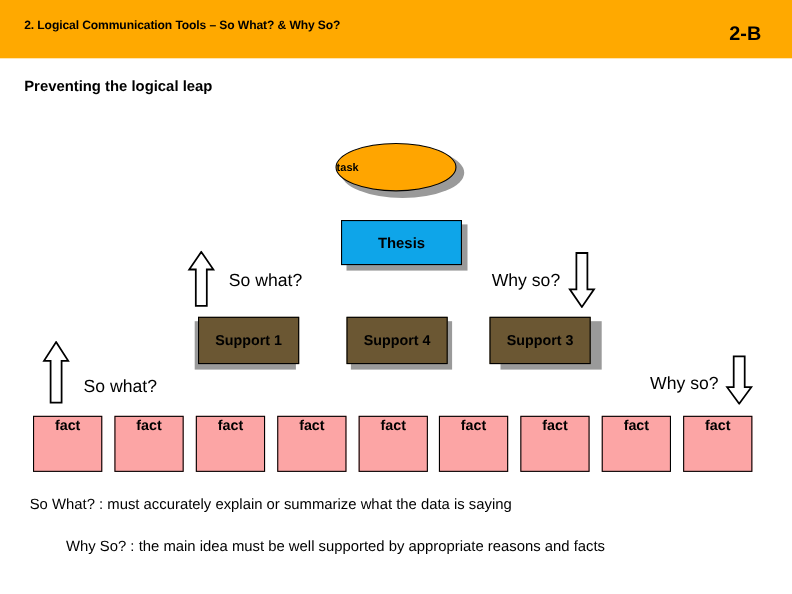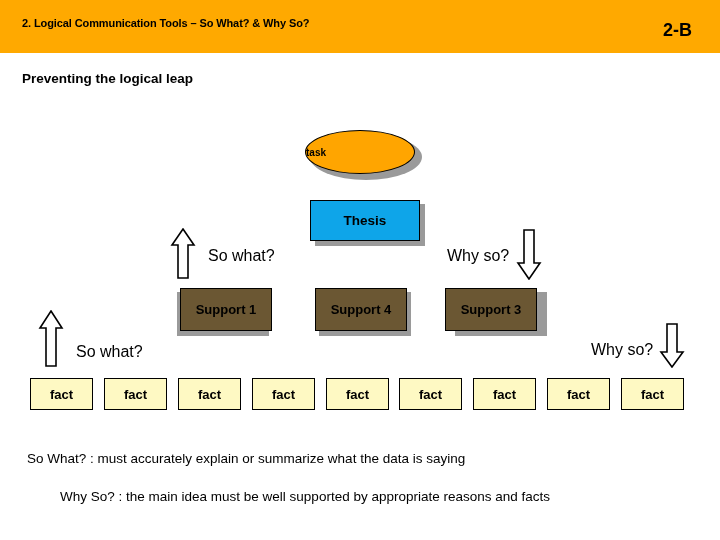--- a/index.html
+++ b/index.html
@@ -135,26 +135,26 @@
   #support-2-shadow { left: 319px; }
   #support-2       { left: 315px; }
   #support-3-shadow { left: 455px; }
   #support-3       { left: 445px; }
 
   
   .fact-box {
     position: absolute;
     top: 378px;
     width: 63px;
-    height: 32px;
-    background: #fef9c3;
+    height: 51px;
+    background: #fca5a5;
     border: 1.5px solid #000000;
     box-sizing: border-box;
     display: flex;
-    align-items: center;
+    align-items: flex-start;
     justify-content: center;
     font-size: 13px;
     font-weight: bold;
   }
 
   
   .arrow-label {
     position: absolute;
     font-size: 16px;
     font-weight: normal;

